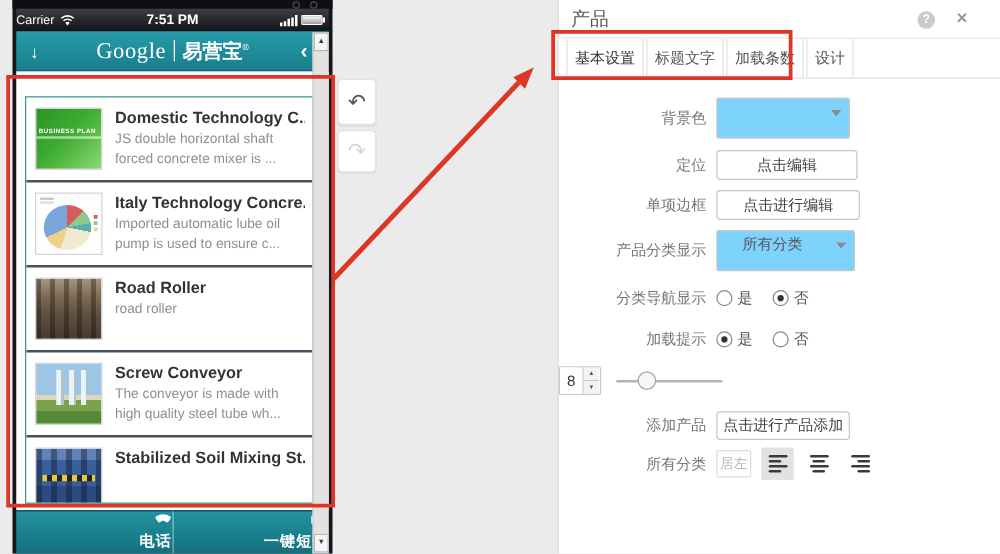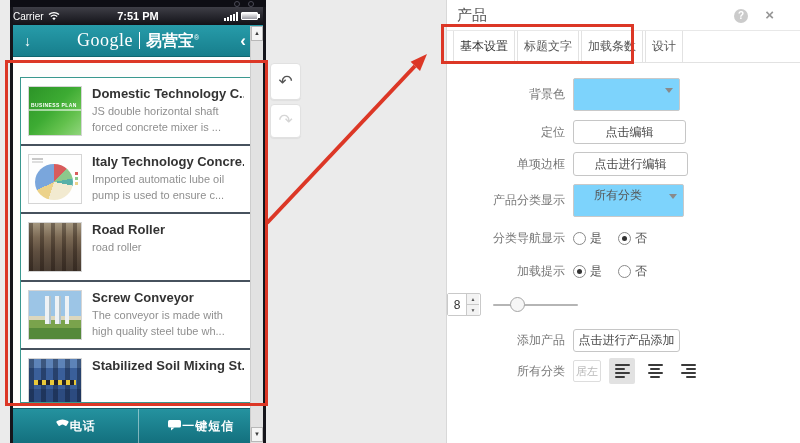--- a/index.html
+++ b/index.html
@@ -64,21 +64,21 @@
     background:repeating-linear-gradient(90deg,#e8c93a 0 4px,#23232a 4px 8px);}
   
   .scrollcol{position:absolute;top:26px;right:3px;bottom:0;width:13px;background:#e2e2e2;
     border-left:1px solid #cdcdcd;z-index:3;}
   .scr-btn{position:absolute;left:0;right:0;height:15px;background:#f5f5f5;border:1px solid #b8b8b8;
     color:#3c3c3c;font-size:6px;text-align:center;line-height:13px;}
   .scr-top{top:0}.scr-bottom{bottom:1px}
   
   .bottomnav{position:absolute;left:3px;right:3px;bottom:0;height:35px;display:flex;
     background:linear-gradient(#24929f,#13707e);border-top:1px solid #0f5f6b;}
-  .nav-cell{flex:1;display:flex;flex-direction:row;align-items:center;justify-content:center;color:#fff;}
+  .nav-cell{flex:1;display:flex;flex-direction:column;align-items:flex-end;justify-content:center;color:#fff;}
   .nav-cell + .nav-cell{border-left:1px solid rgba(255,255,255,.45);}
   .nav-ic{height:12px;margin-bottom:2px;}
   .nav-label{font-size:12px;font-weight:bold;letter-spacing:1px;}
   
   .toolbtn{position:absolute;left:270px;width:31px;background:#fff;border:1px solid #e1e1e1;
     border-radius:4px;text-align:center;font-size:17px;z-index:10;box-shadow:0 1px 1px rgba(0,0,0,.05);}
   .undo{top:63px;height:37px;line-height:35px;color:#555;}
   .redo{top:104px;height:34px;line-height:32px;color:#d6d6d6;}
   
   .panel{position:absolute;left:446px;top:0;right:0;bottom:0;background:#fff;

